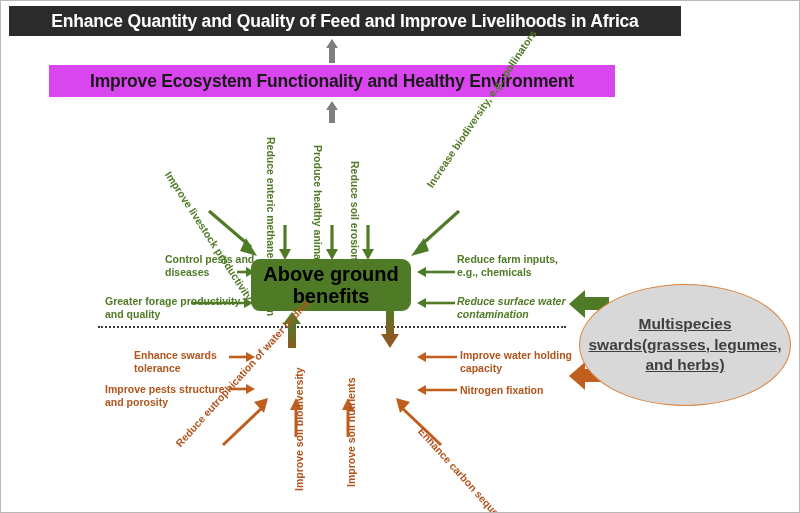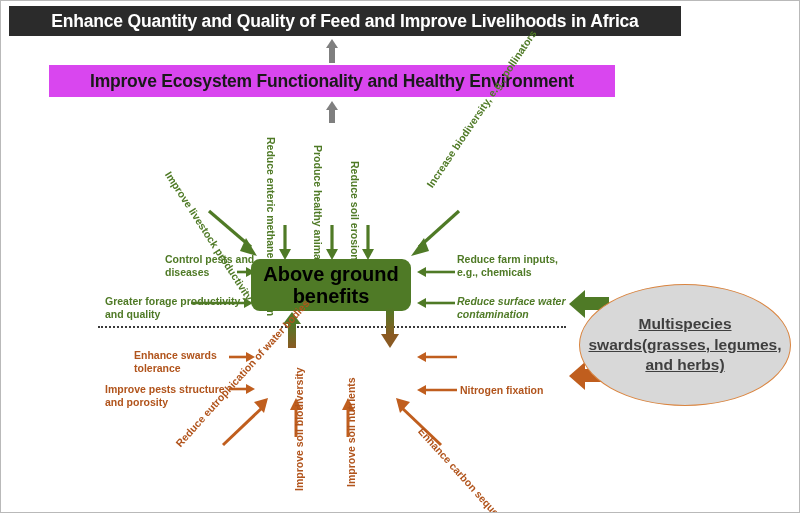--- a/index.html
+++ b/index.html
@@ -210,20 +210,21 @@
   </div>
 
   <div class="cap orange" style="left:104px;top:382px;width:130px;">Improve pests  structure and porosity</div>
   <div class="arrow" style="left:228px;top:382px;">
     <svg width="26" height="12" viewBox="0 0 26 12">
       <line x1="0" y1="6" x2="19" y2="6" stroke="#c05e1e" stroke-width="2.6"></line>
       <polygon points="17,1 17,11 26,6" fill="#c05e1e"></polygon>
     </svg>
   </div>
 
+  <div class="cap orange" style="left:459px;top:348px;width:112px;">Improve water holding capacity</div>
   <div class="arrow" style="left:414px;top:350px;">
     <svg width="42" height="12" viewBox="0 0 42 12">
       <line x1="42" y1="6" x2="9" y2="6" stroke="#c05e1e" stroke-width="2.6"></line>
       <polygon points="11,1 11,11 2,6" fill="#c05e1e"></polygon>
     </svg>
   </div>
 
   <div class="cap orange" style="left:459px;top:383px;width:120px;">Nitrogen fixation</div>
   <div class="arrow" style="left:414px;top:383px;">
     <svg width="42" height="12" viewBox="0 0 42 12">

